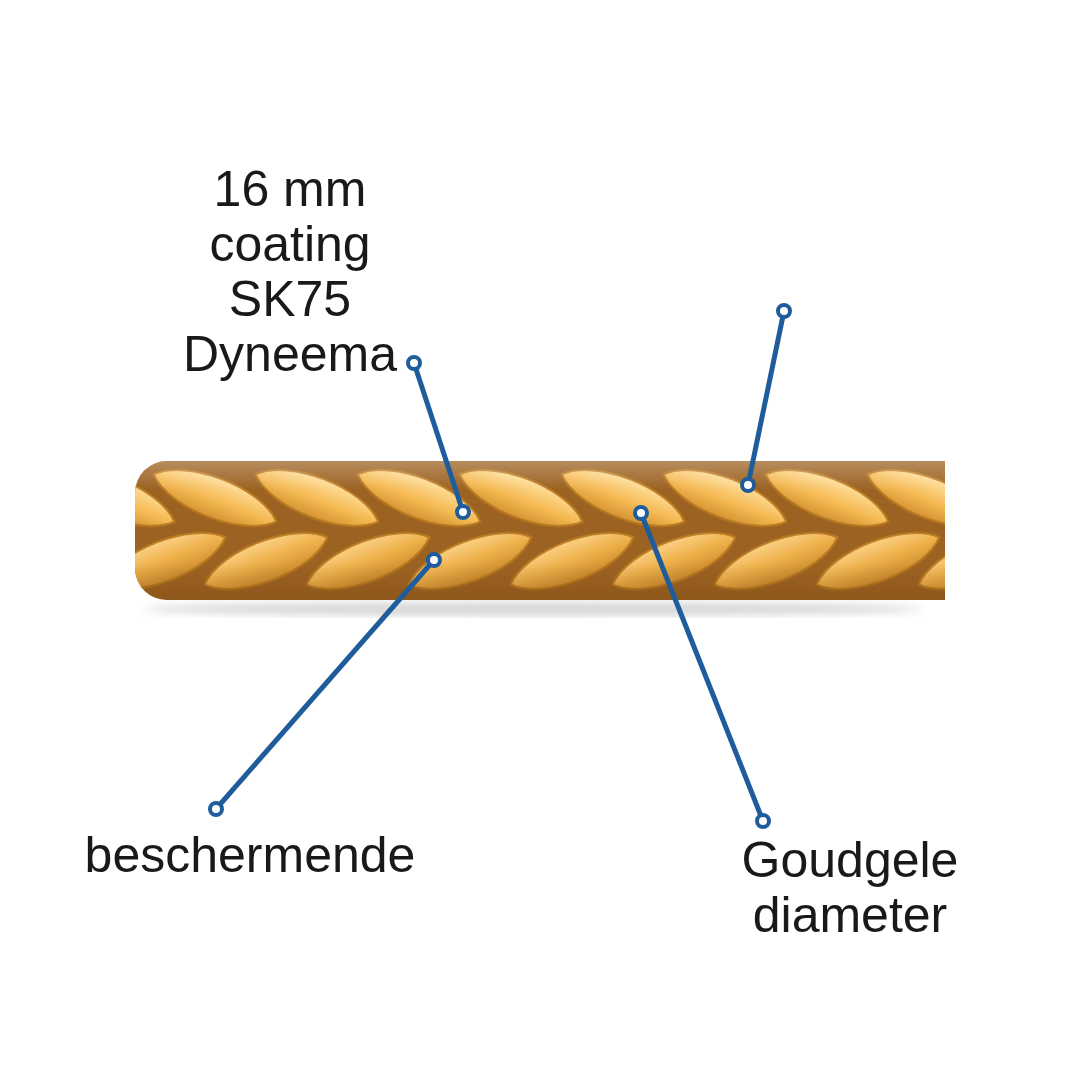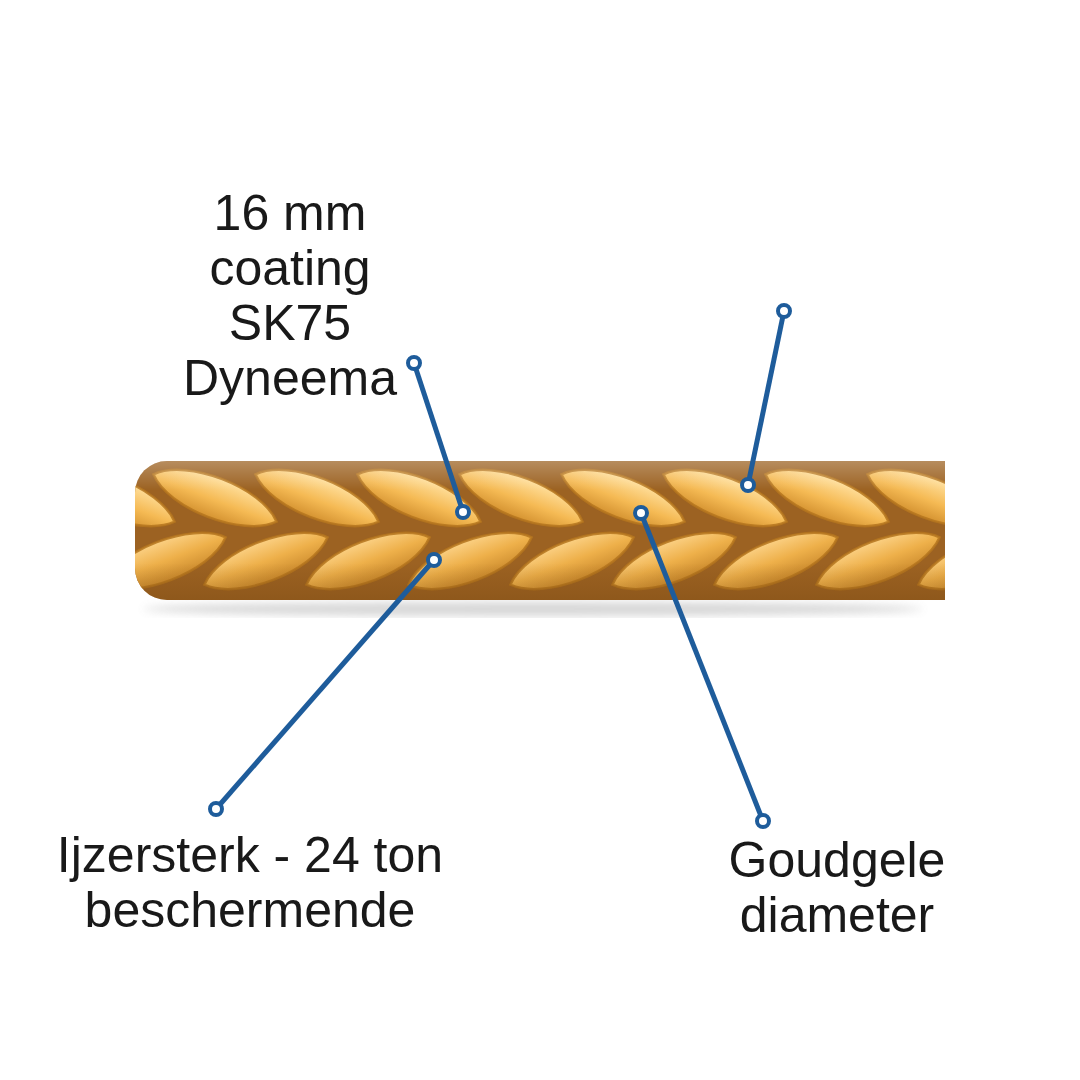--- a/index.html
+++ b/index.html
@@ -14,24 +14,24 @@
   .label {
     position: absolute;
     text-align: center;
     font-size: 50px;
     line-height: 55px;
     font-weight: 400;
     color: #191919;
     letter-spacing: 0px;
   }
   .label span { display: block; }
-  .label-diameter { left: 90px;  top: 162px; width: 400px; margin-top: 24px; }
+  .label-diameter { left: 90px;  top: 162px; width: 400px; }
   .label-strands  { left: 589px; top: 190px; width: 400px; }
   .label-strength { left: 30px;  top: 828px; width: 440px; }
-  .label-coating  { left: 637px; top: 833px; width: 400px; }
+  .label-coating  { left: 650px; top: 833px; width: 400px; }
   .rope {
     position: absolute;
     left: 133px;
     top: 458px;
     width: 812px;
     height: 160px;
   }
   .overlay {
     position: absolute;
     left: 0; top: 0;
@@ -126,21 +126,20 @@
 
   <div class="label label-diameter">
     <span>16 mm</span>
     <span>coating</span>
     <span>SK75</span>
     <span>Dyneema</span>
   </div>
 
 
   <div class="label label-strength">
-    <span>Ijzersterk - 24 ton</span>
     <span>beschermende</span>
   </div>
 
   <div class="label label-coating">
     <span>Goudgele</span>
     <span>diameter</span>
   </div>
 
 </div>
 

